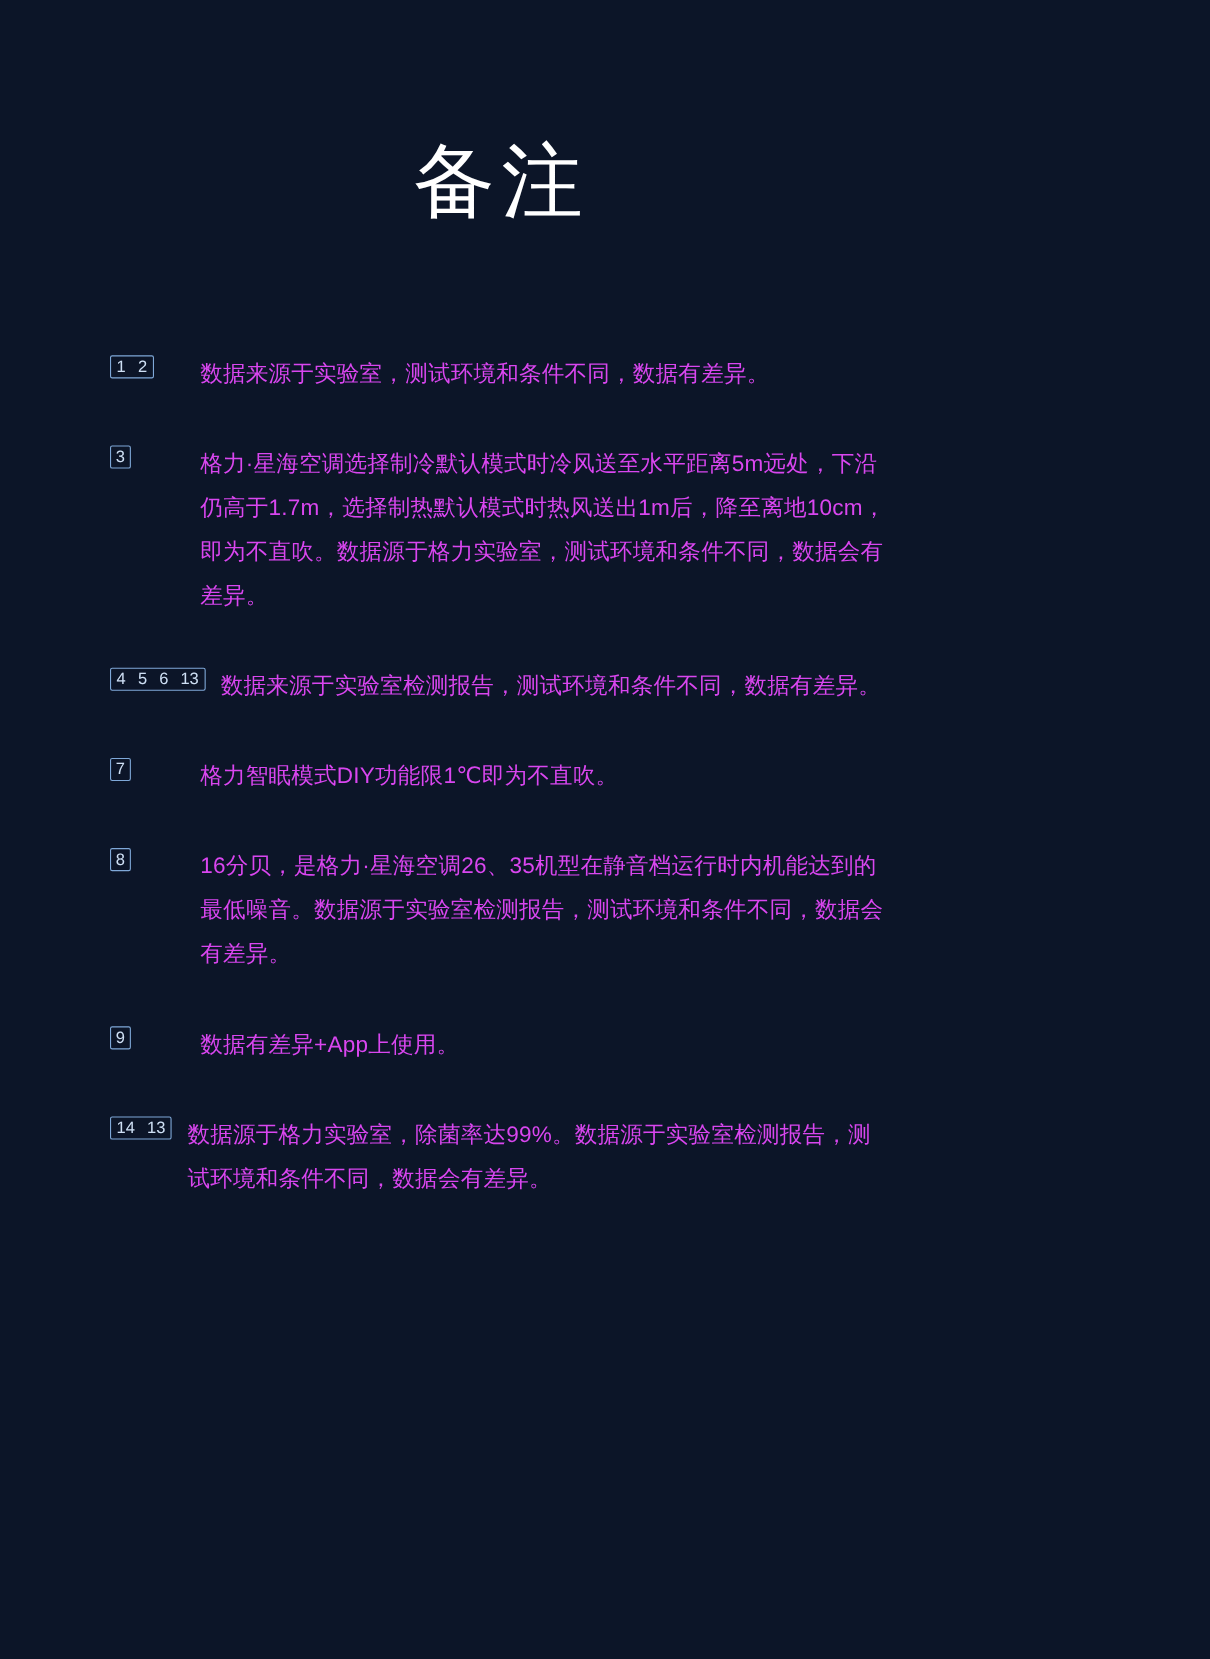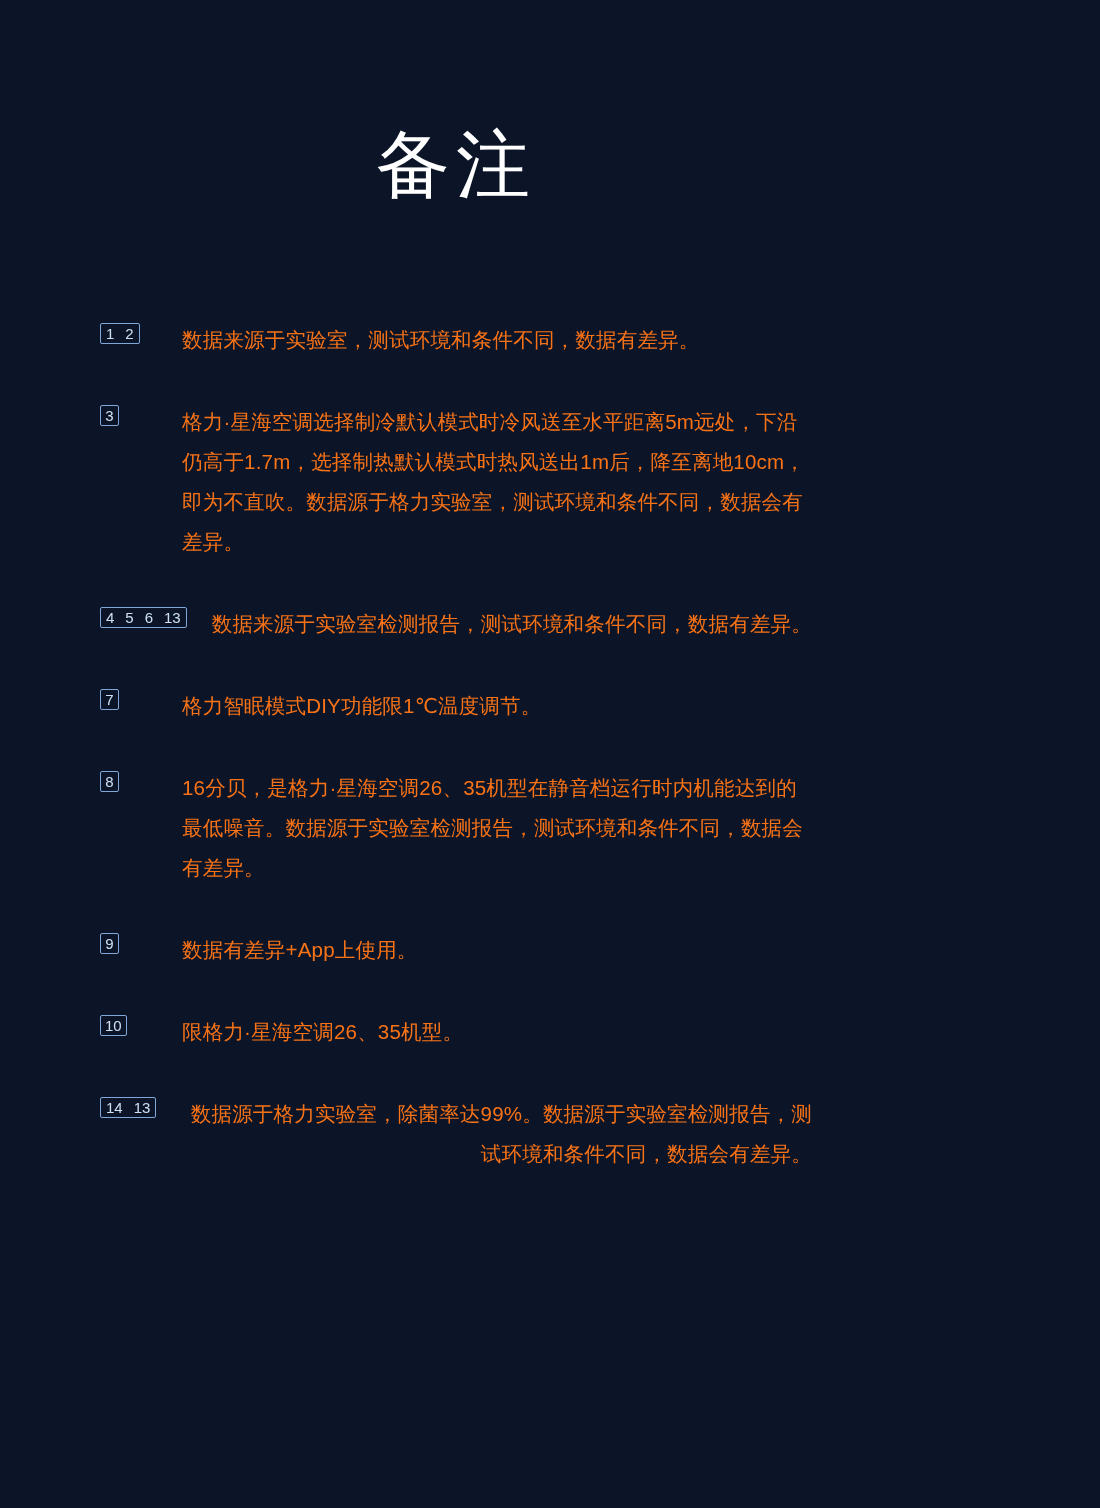--- a/index.html
+++ b/index.html
@@ -75,30 +75,29 @@
   }
   .marker-group span {
     color: #cfe0f5;
     font-size: 15px;
     line-height: 1;
   }
   .note-text {
     flex: 1 1 auto;
     font-size: 20.5px;
     line-height: 1.95;
-    color: #f97316;
+    color: #d946ef;
     letter-spacing: 0.2px;
     padding-left: 8px;
   }
   .note-row.wide .note-markers {
     min-width: 0;
   }
   .note-row.wide .note-text {
     padding-left: 14px;
-    text-align: right;
   }
 </style>
 </head>
 <body>
 
 <div class="page">
   <h1 class="page-title">备注</h1>
   <div class="notes">
 
     <div class="note-row">
@@ -127,43 +126,37 @@
           <span>13</span>
         </span>
       </div>
       <div class="note-text">数据来源于实验室检测报告，测试环境和条件不同，数据有差异。</div>
     </div>
 
     <div class="note-row">
       <div class="note-markers">
         <span class="marker">7</span>
       </div>
-      <div class="note-text">格力智眠模式DIY功能限1℃温度调节。</div>
+      <div class="note-text">格力智眠模式DIY功能限1℃即为不直吹。</div>
     </div>
 
     <div class="note-row">
       <div class="note-markers">
         <span class="marker">8</span>
       </div>
       <div class="note-text">16分贝，是格力·星海空调26、35机型在静音档运行时内机能达到的最低噪音。数据源于实验室检测报告，测试环境和条件不同，数据会有差异。</div>
     </div>
 
     <div class="note-row">
       <div class="note-markers">
         <span class="marker">9</span>
       </div>
       <div class="note-text">数据有差异+App上使用。</div>
     </div>
 
-    <div class="note-row">
-      <div class="note-markers">
-        <span class="marker">10</span>
-      </div>
-      <div class="note-text">限格力·星海空调26、35机型。</div>
-    </div>
 
 
     <div class="note-row wide">
       <div class="note-markers">
         <span class="marker-group">
           <span>14</span>
           <span>13</span>
         </span>
       </div>
       <div class="note-text">数据源于格力实验室，除菌率达99%。数据源于实验室检测报告，测试环境和条件不同，数据会有差异。</div>

